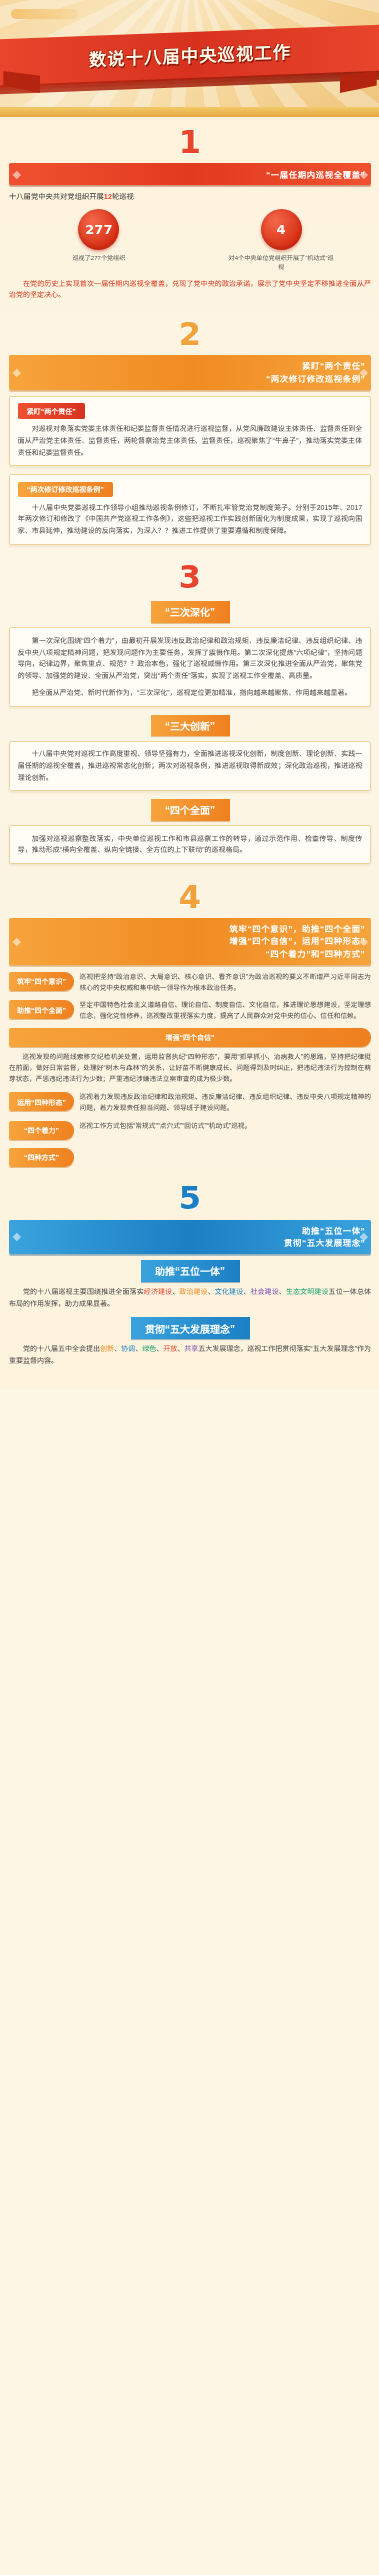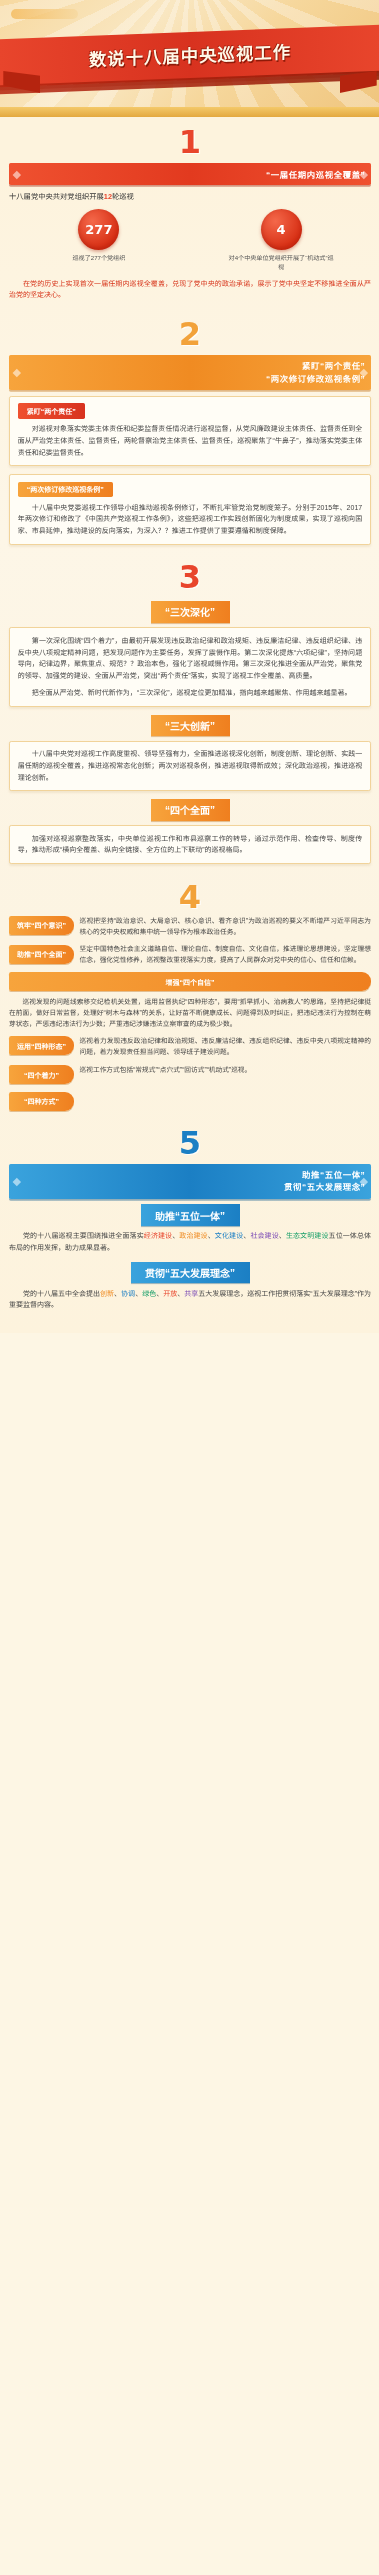--- a/index.html
+++ b/index.html
@@ -322,20 +322,25 @@
     </div>
 
     <div class="tag">“四个全面”</div>
     <div class="card">
       <p>加强对巡视巡察整改落实，中央单位巡视工作和市县巡察工作的转导，通过示范作用、检查传导、制度传导，推动形成“横向全覆盖、纵向全链接、全方位的上下联动”的巡视格局。</p>
     </div>
   </div>
 
   <div>
     <div class="sec-num alt">4</div>
+    <div class="banner orange two-line">
+      <div>筑牢“四个意识”，助推“四个全面”</div>
+      <div>增强“四个自信”，运用“四种形态”</div>
+      <div>“四个着力”和“四种方式”</div>
+    </div>
 
     <div class="pill-row">
       <div class="pill arrow">筑牢“四个意识”</div>
       <div class="pill-text">巡视把坚持“政治意识、大局意识、核心意识、看齐意识”为政治巡视的要义不断增严习近平同志为核心的党中央权威和集中统一领导作为根本政治任务。</div>
     </div>
     <div class="pill-row">
       <div class="pill arrow">助推“四个全面”</div>
       <div class="pill-text">坚定中国特色社会主义道路自信、理论自信、制度自信、文化自信，推进理论思想建设，坚定理想信念，强化党性修养，巡视整改重视落实力度，提高了人民群众对党中央的信心、信任和信赖。</div>
     </div>
     <div class="pill-block">

